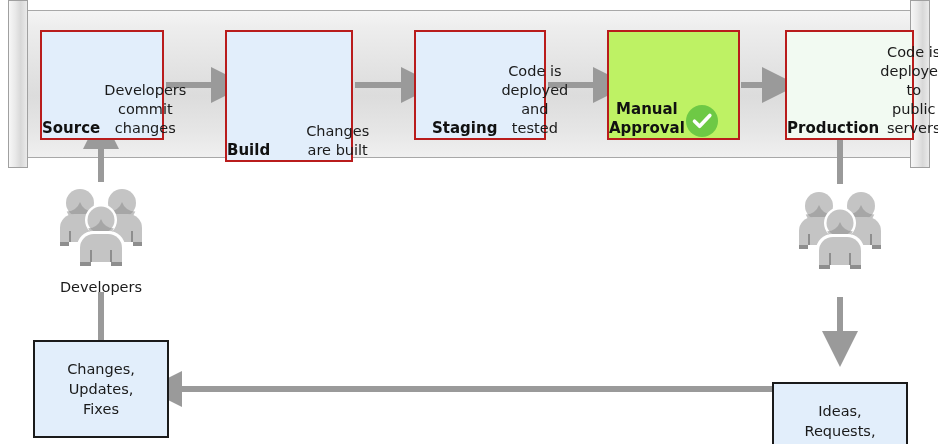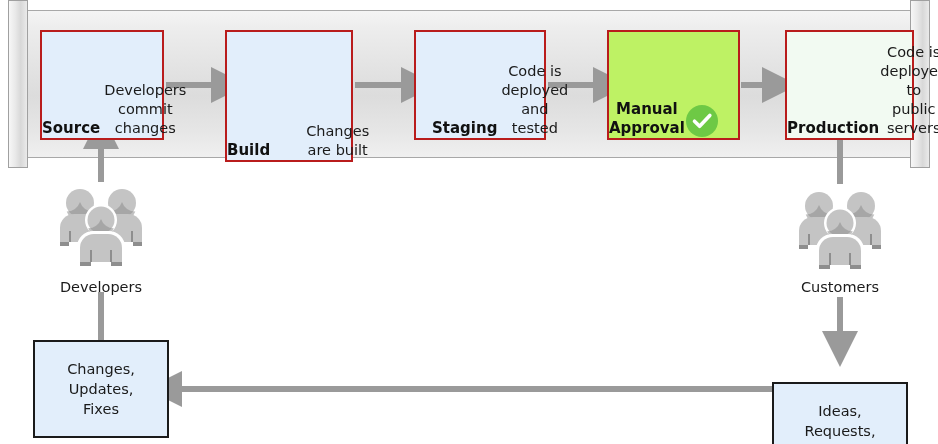--- a/index.html
+++ b/index.html
@@ -262,21 +262,20 @@
       <circle cx="43" cy="38" r="13.5" fill="#c4c4c4"></circle>
       <path d="M43 37 a13.5 13.5 0 0 0 12.8 9.3 a13.5 13.5 0 0 1 -25.6 0 A13.5 13.5 0 0 0 43 37z" fill="#8e8e8e" opacity="0.55"></path>
       <path d="M19 82 V65 a16 16 0 0 1 16-16 h16 a16 16 0 0 1 16 16 v17 z" fill="#ffffff"></path>
       <path d="M22 80 V66 a14 14 0 0 1 14-14 h14 a14 14 0 0 1 14 14 v14 z" fill="#c4c4c4"></path>
       <rect x="22" y="80" width="11" height="4" fill="#8e8e8e"></rect>
       <rect x="53" y="80" width="11" height="4" fill="#8e8e8e"></rect>
       <rect x="32" y="68" width="2" height="12" fill="#8e8e8e"></rect>
       <rect x="52" y="68" width="2" height="12" fill="#8e8e8e"></rect>
     </svg>
   </div>
-  <div class="people-label" style="left:760px; top:278px;">Customers</div>
 
   <div class="endbox" style="left:33px; top:340px; width:136px; height:98px;">
     <div class="endbox-text">Changes,
 Updates,
 Fixes</div>
   </div>
 
   <div class="endbox" style="left:772px; top:340px; width:136px; height:98px;margin-top:42px;">
     <div class="endbox-text">Ideas,
 Requests,

